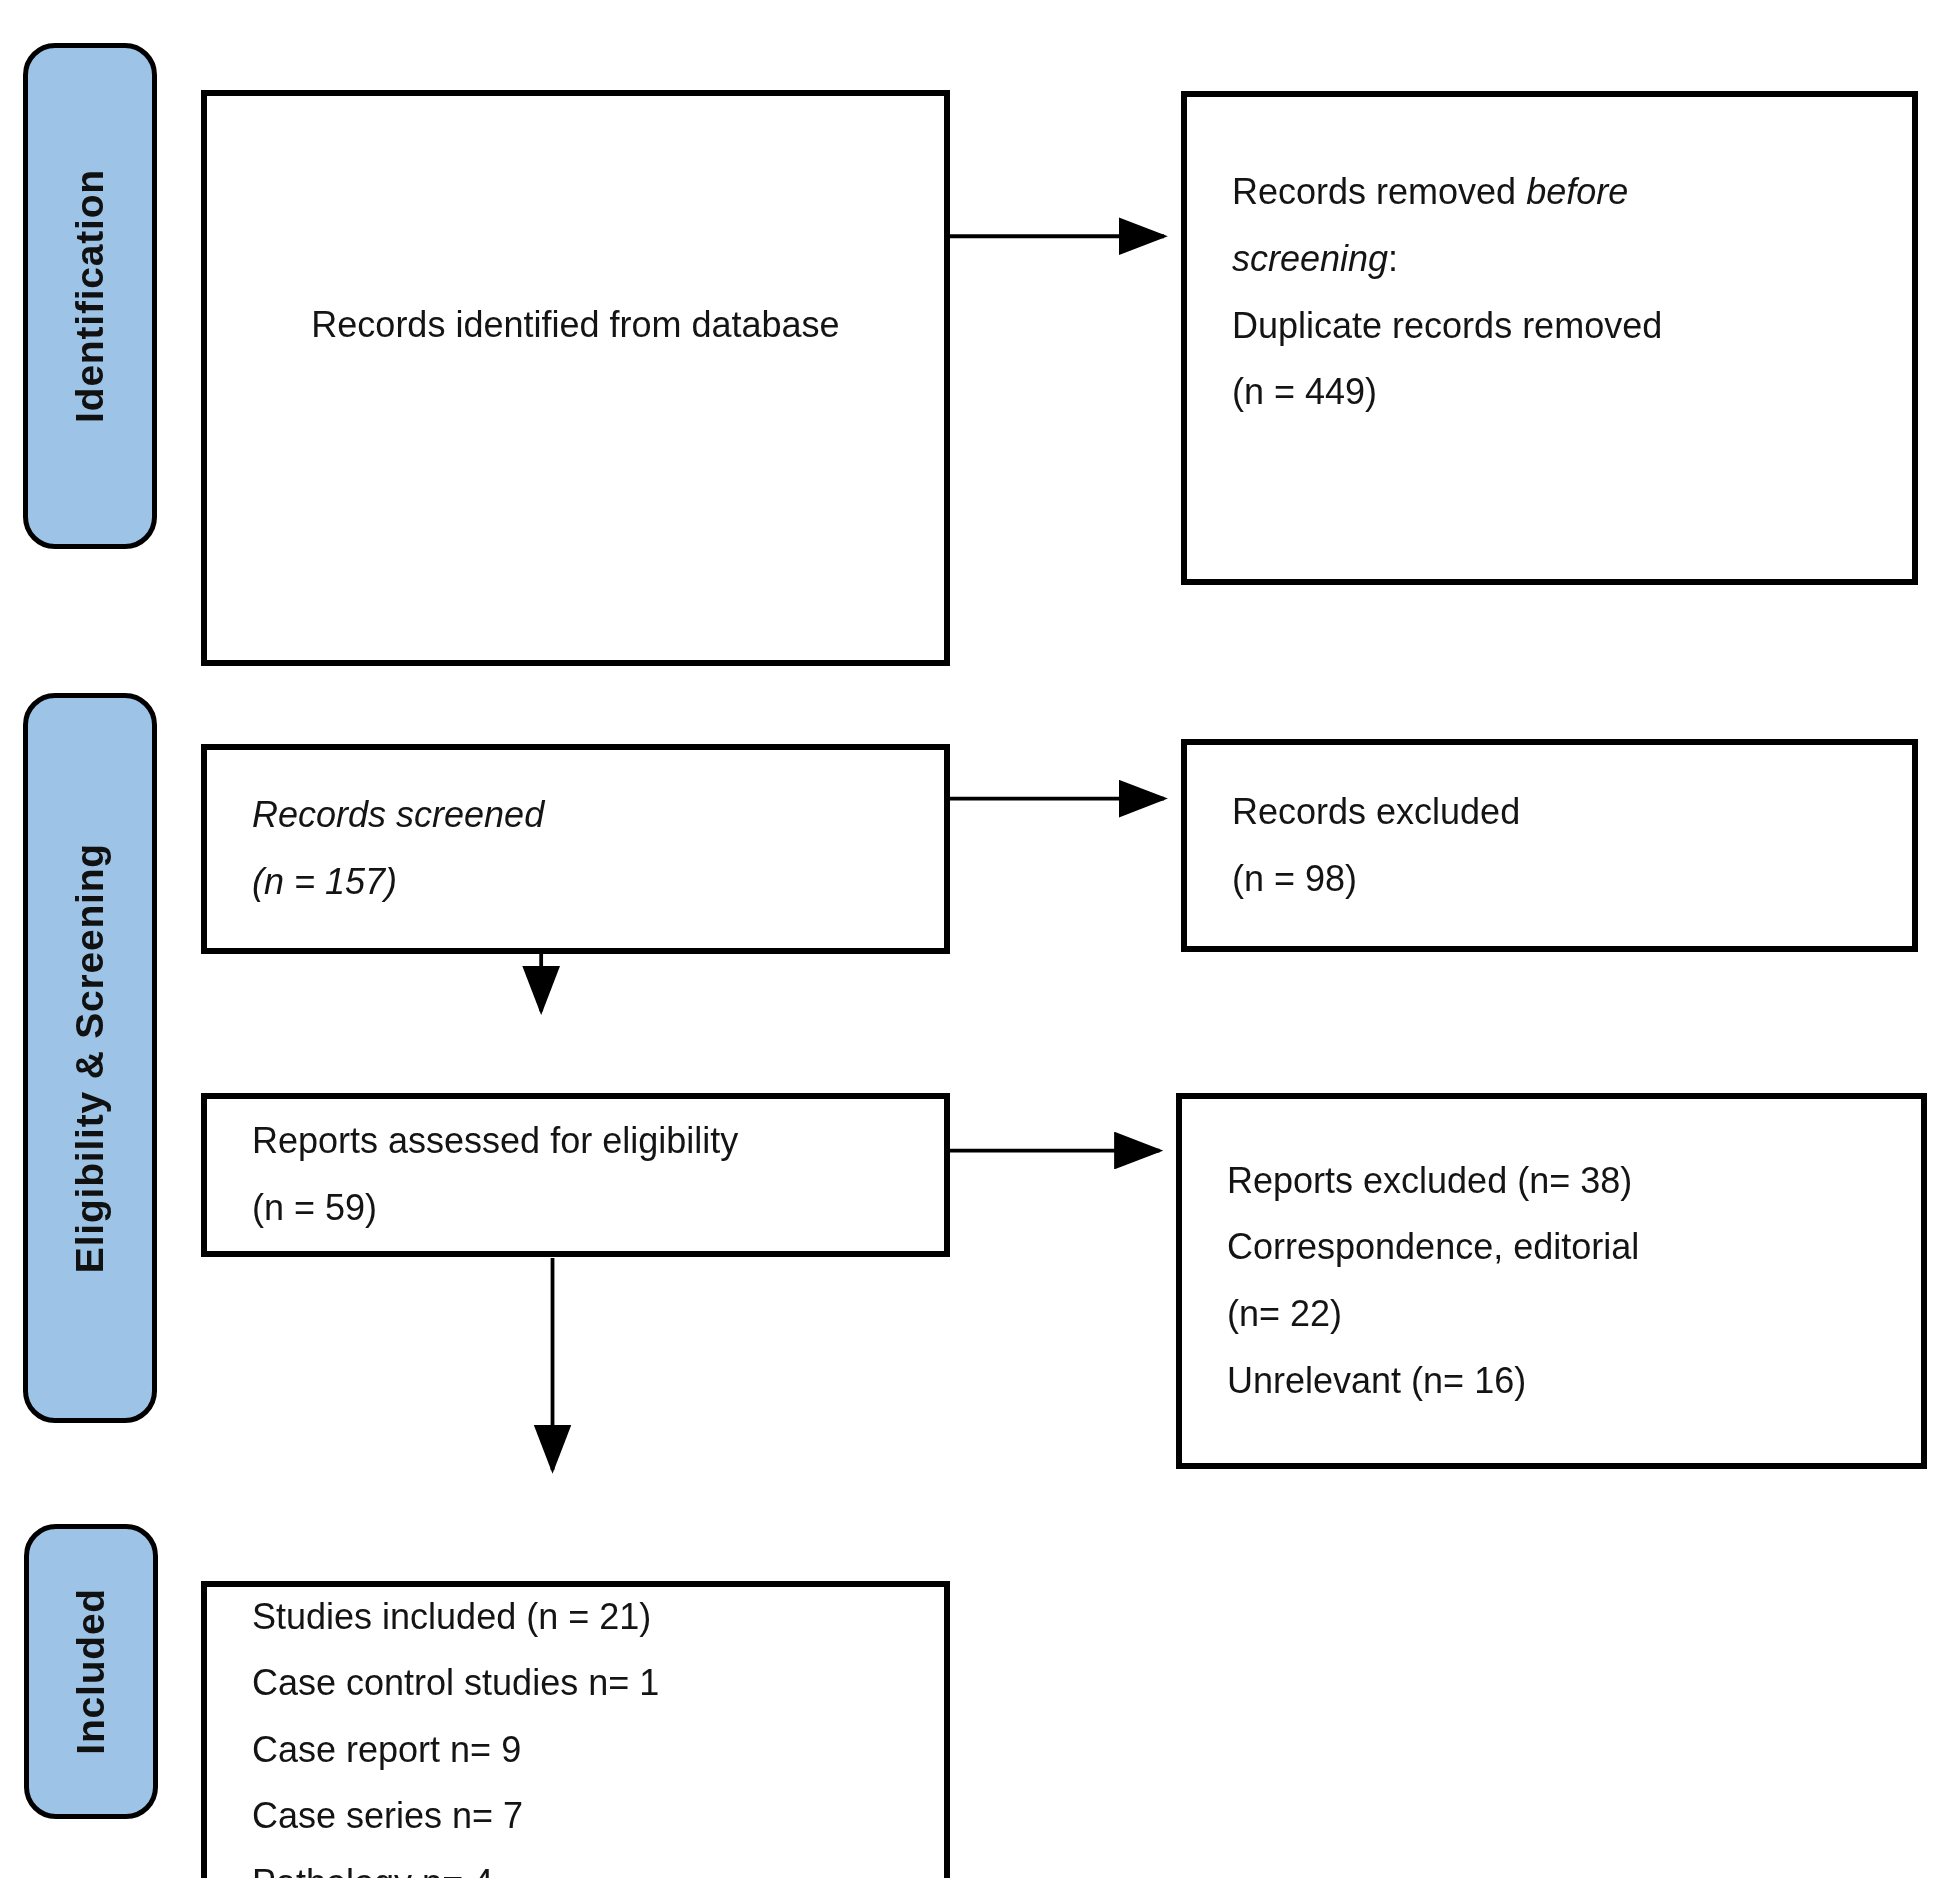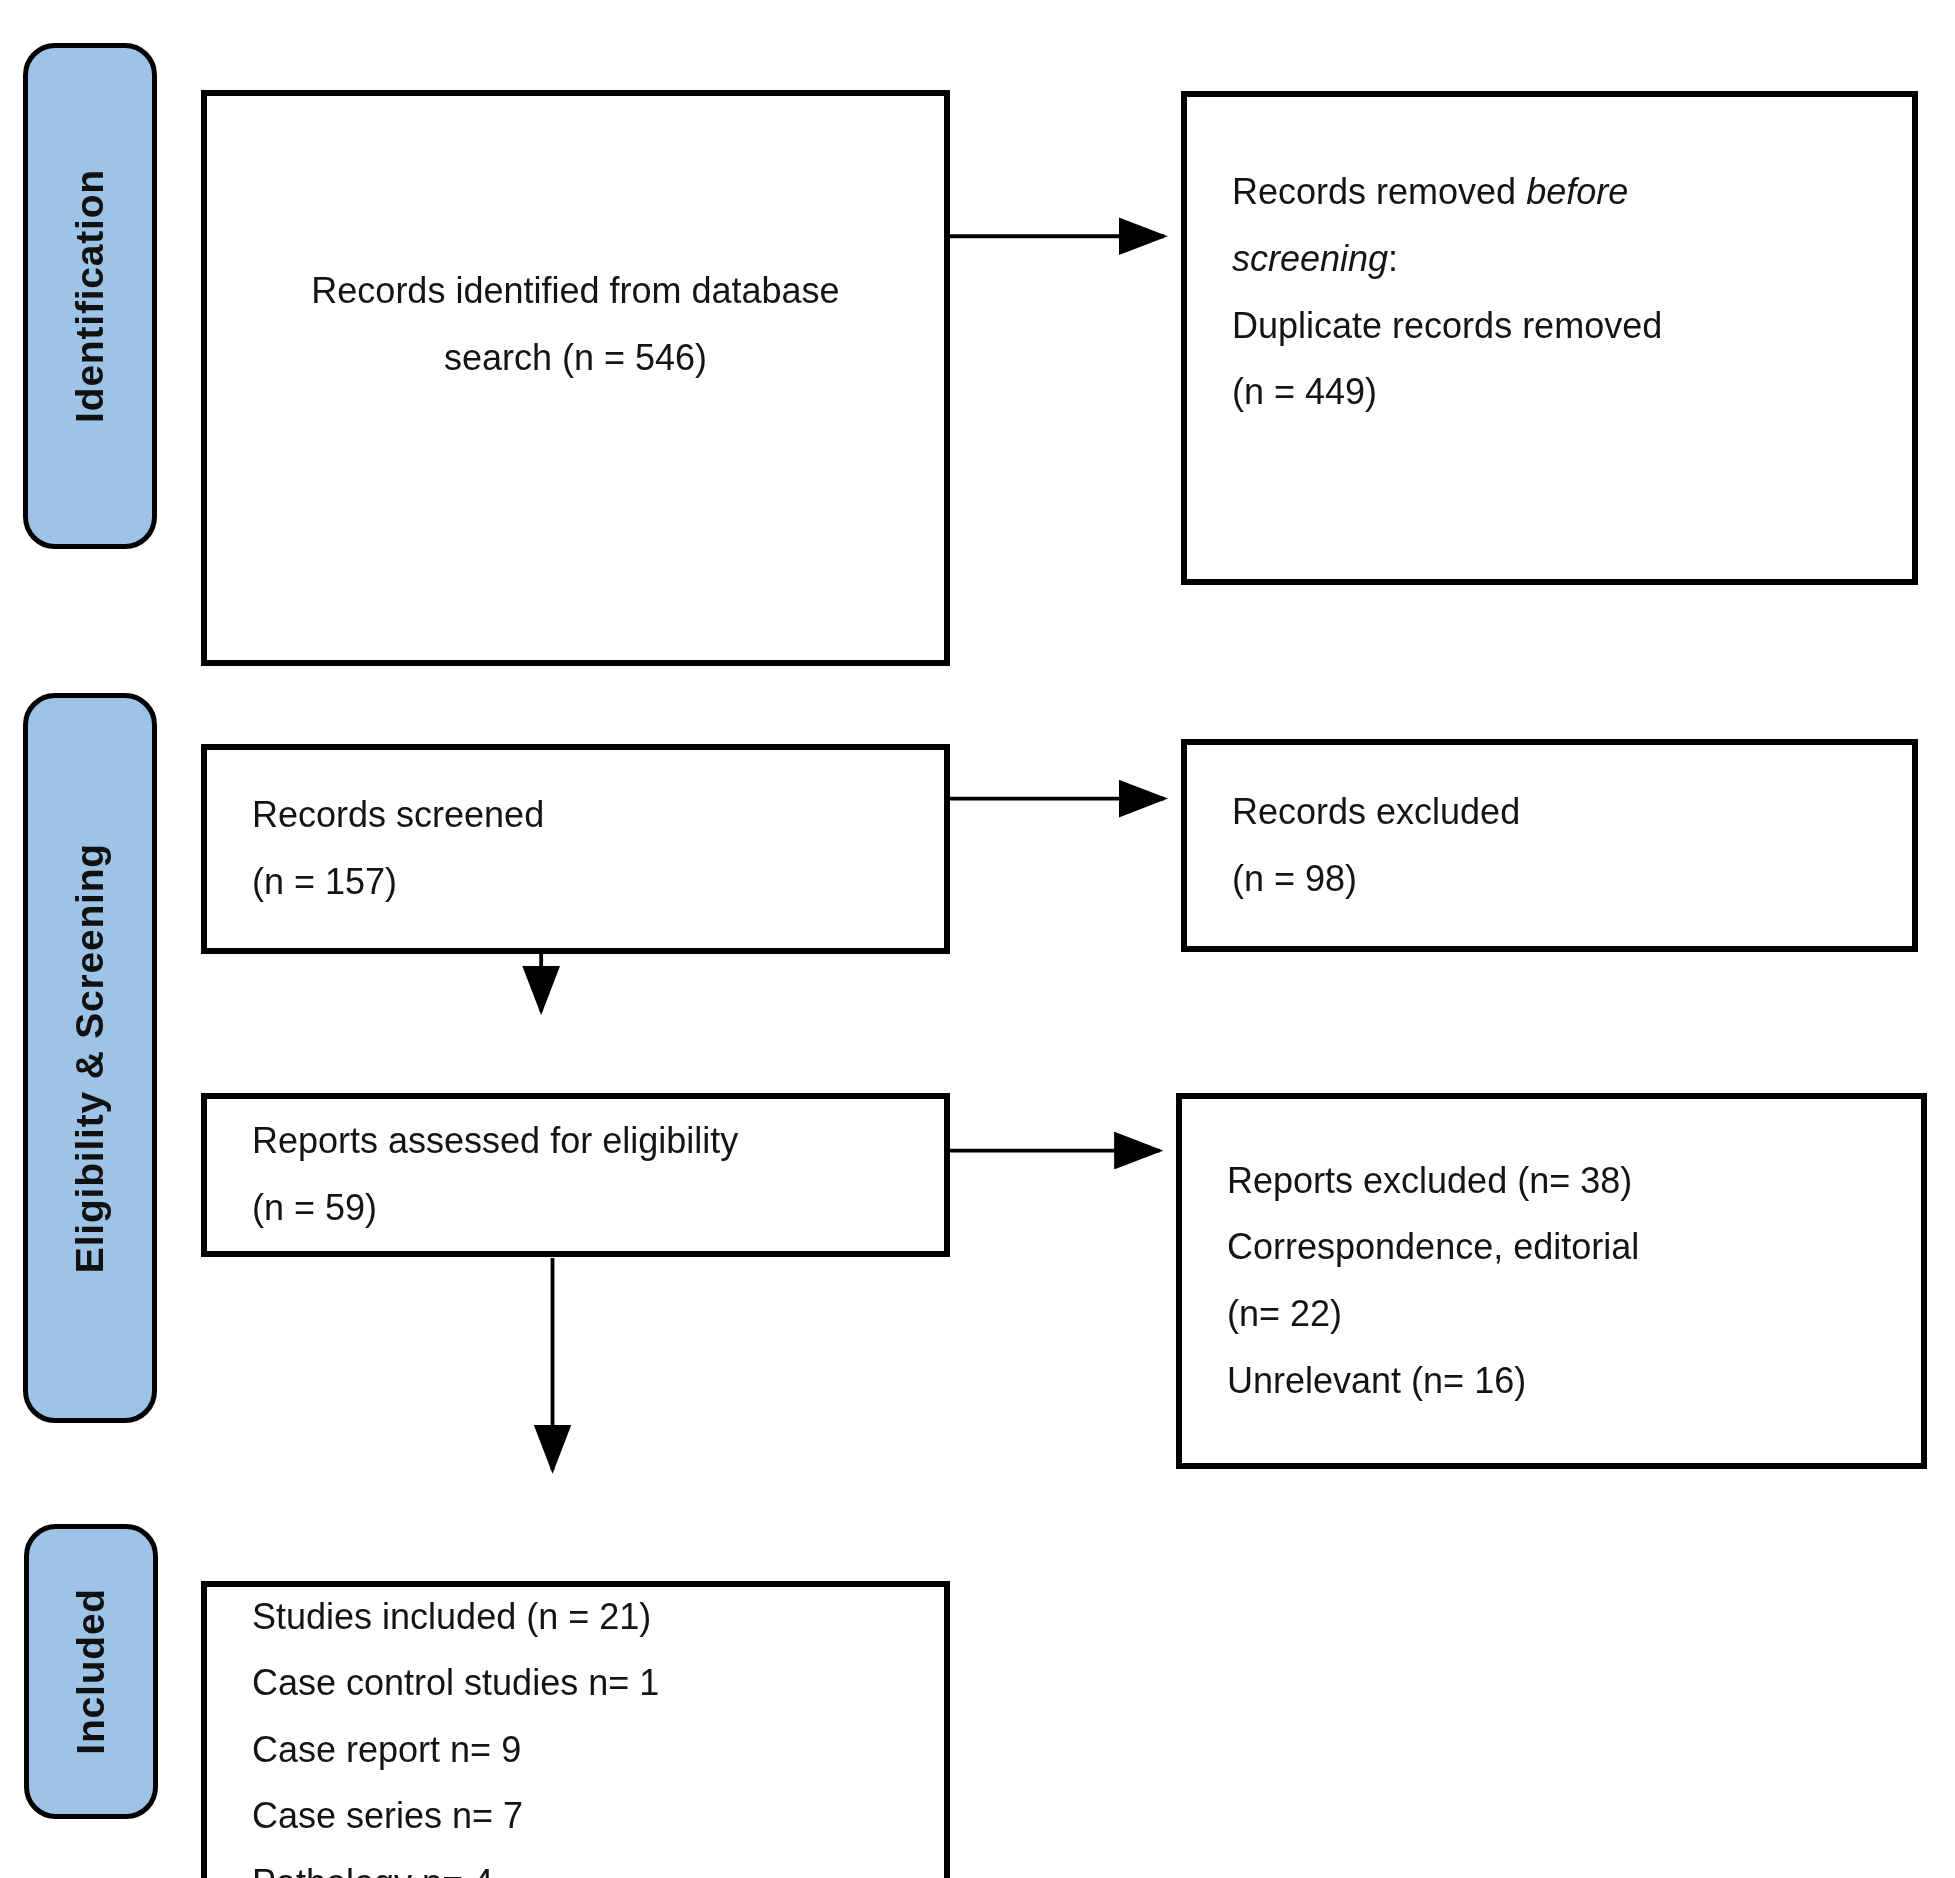--- a/index.html
+++ b/index.html
@@ -100,24 +100,23 @@
 <div class="stage" style="left:23px; top:693px; width:134px; height:730px;">
   <span class="vtext">Eligibility &amp; Screening</span>
 </div>
 
 <div class="stage" style="left:24px; top:1524px; width:134px; height:295px;">
   <span class="vtext">Included</span>
 </div>
 
 <div class="box center shift-up-lg" style="left:201px; top:42px; width:749px; height:576px;">
   <div class="line">Records identified from database</div>
-  <div class="line">search (n = 546)</div>
 </div>
 
-<div class="box left-align" style="left:201px; top:696px; width:749px; height:210px;">
+<div class="box left-align" style="left:201px; top:696px; width:749px; height:210px;font-style:italic;">
   <div class="line">Records screened</div>
   <div class="line">(n = 157)</div>
 </div>
 
 <div class="box left-align" style="left:201px; top:1045px; width:749px; height:164px;">
   <div class="line">Reports assessed for eligibility</div>
   <div class="line">(n = 59)</div>
 </div>
 
 <div class="box left-align" style="left:201px; top:1533px; width:749px; height:338px;">

